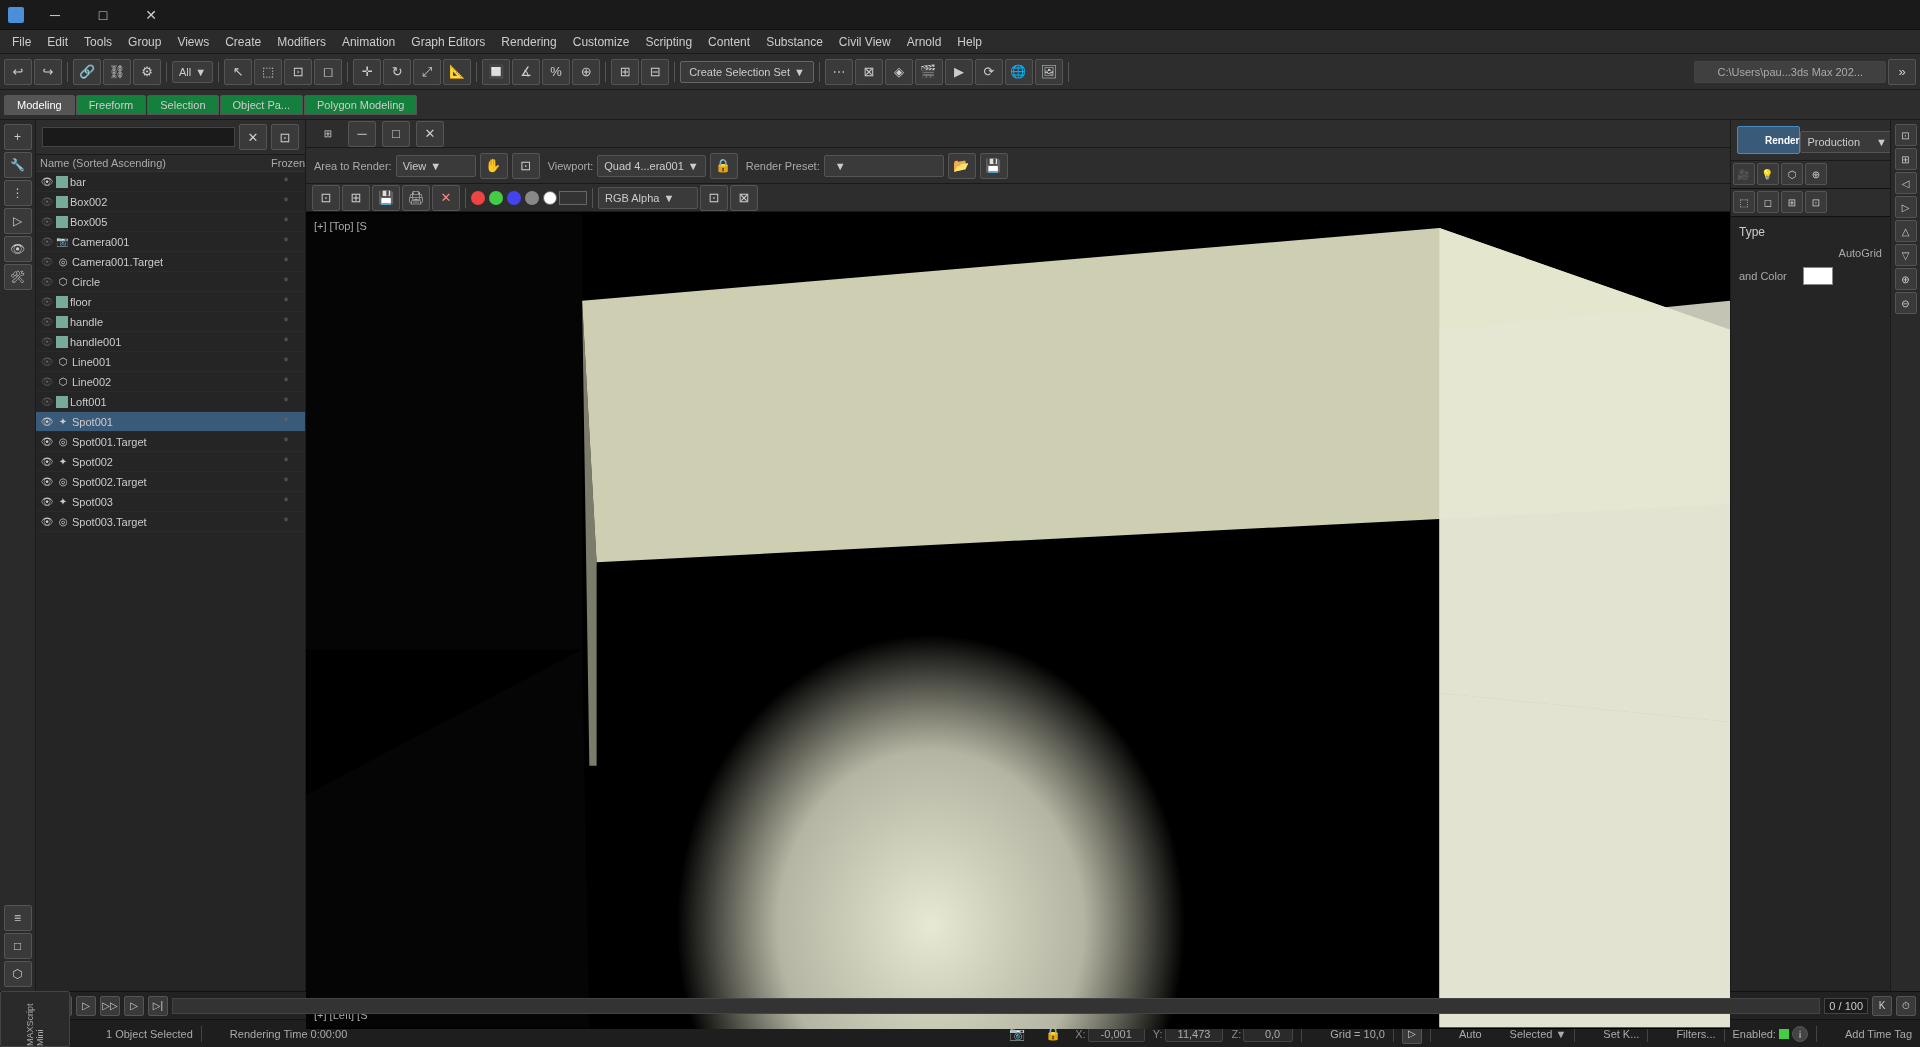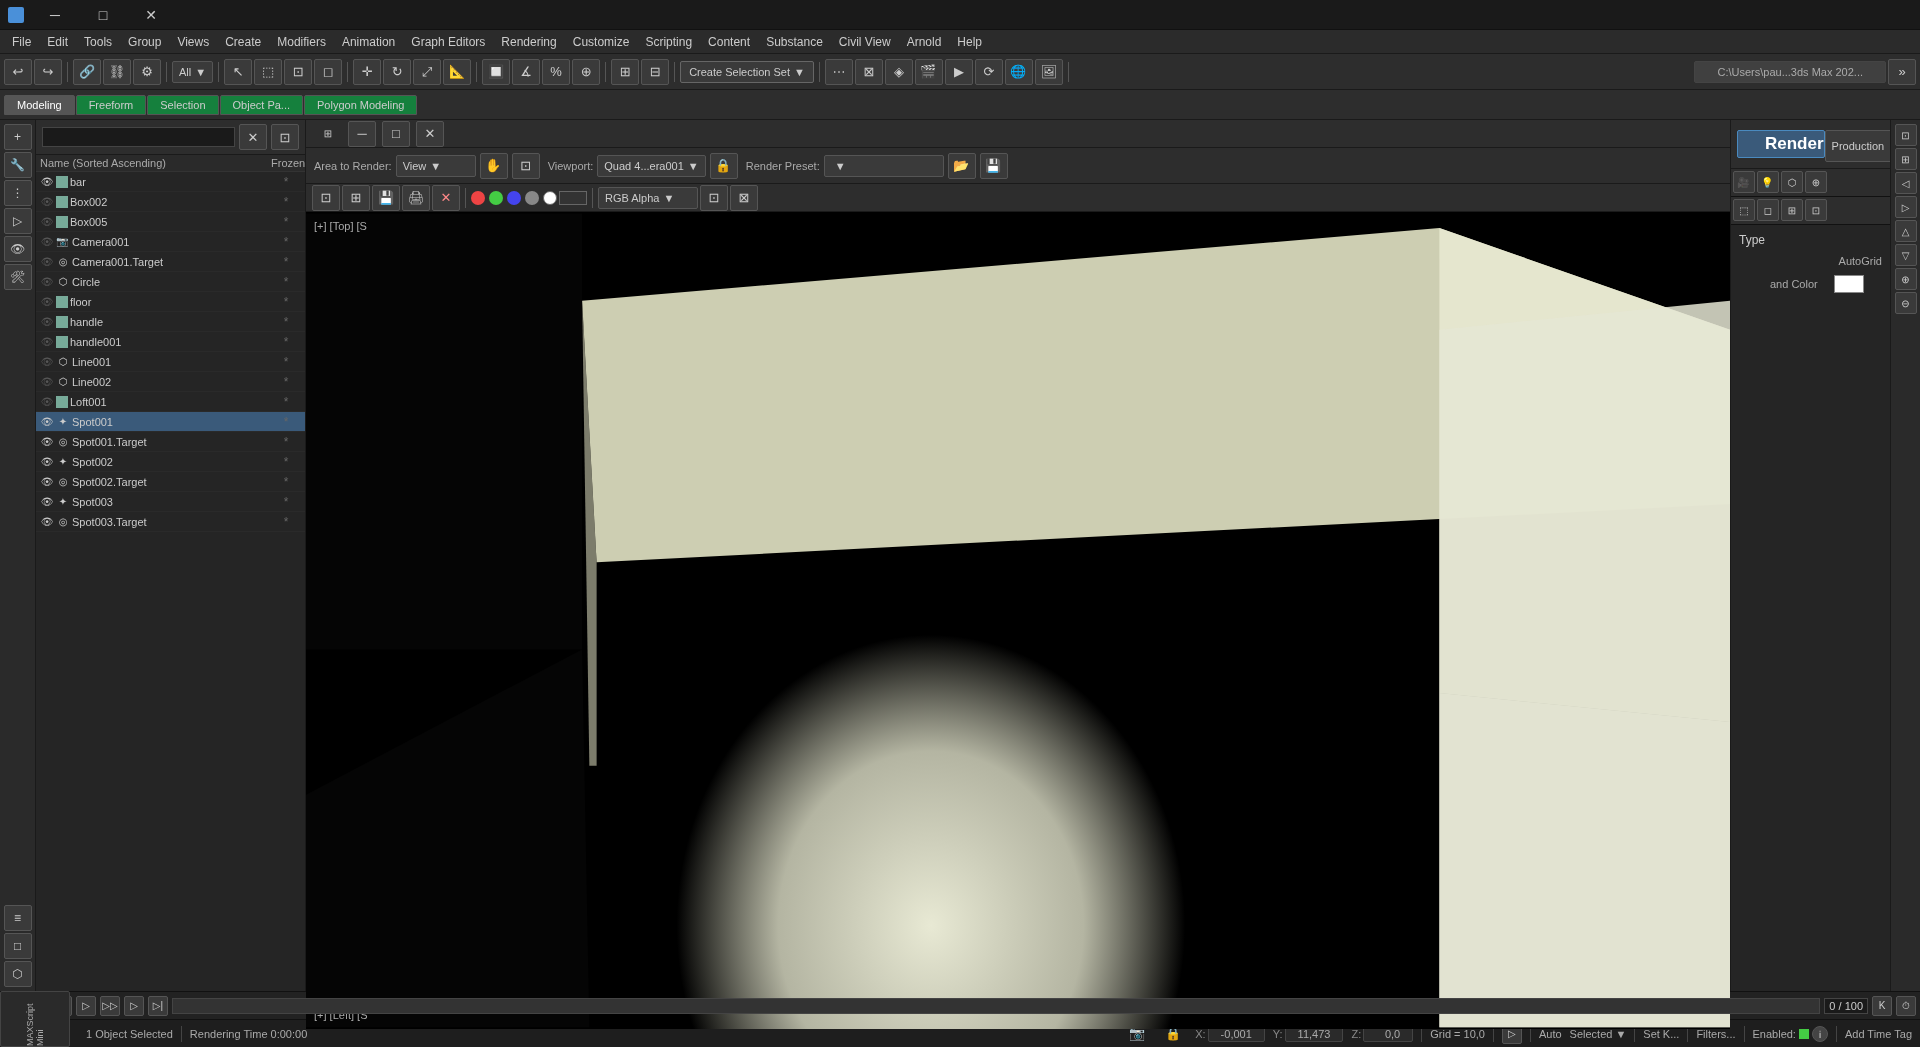--- a/index.html
+++ b/index.html
@@ -334,36 +334,36 @@
       width: 100%;
       height: 28px;
       background: #3a5a7a;
       border: 1px solid #4a8abf;
       border-radius: 2px;
       display: flex;
       align-items: center;
       justify-content: center;
       cursor: pointer;
       color: #fff;
-      font-size: 17px;
+      font-size: 10px;
       font-weight: bold;
       padding-left: 27px;
     }
     .prod-dropdown {
       display: flex;
       align-items: center;
       background: #3a3a3a;
       border: 1px solid #555;
       border-radius: 2px;
-      height: 32px;
+      height: 22px;
       padding: 0 6px;
       cursor: pointer;
       font-size: 11px;
       color: #ccc;
-      gap: 8px;
+      gap: 16px;
     }
 
     
     #right-tools {
       width: 30px;
       background: #2a2a2a;
       border-left: 1px solid #1a1a1a;
       display: flex;
       flex-direction: column;
       align-items: center;
@@ -415,21 +415,20 @@
     .lt-btn.active {
       background: #3a5a7a;
       border-color: #4a8abf;
       color: #fff;
     }
     .lt-color-row {
       display: flex;
       align-items: center;
       gap: 16px;
       margin-top: 8px;
-      margin-left: 31px;
     }
     .lt-color-label { font-size: 11px; color: #aaa; }
     .lt-color-swatch {
       width: 30px;
       height: 18px;
       background: #fff;
       border: 1px solid #888;
       cursor: pointer;
     }
 
@@ -442,20 +441,21 @@
       align-items: center;
       padding: 0 8px;
       gap: 8px;
       font-size: 11px;
       color: #aaa;
     }
     #status-bar .status-item {
       display: flex;
       align-items: flex-end;
       gap: 3px;
+      margin-left: 20px;
     }
     .status-separator {
       width: 1px;
       height: 16px;
       background: #444;
     }
     .coord-field {
       display: flex;
       align-items: center;
       gap: 2px;

